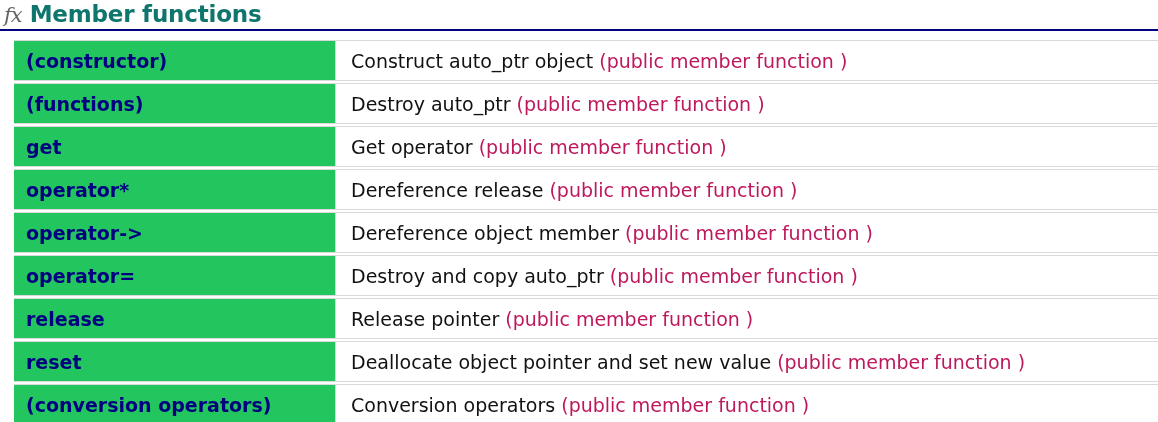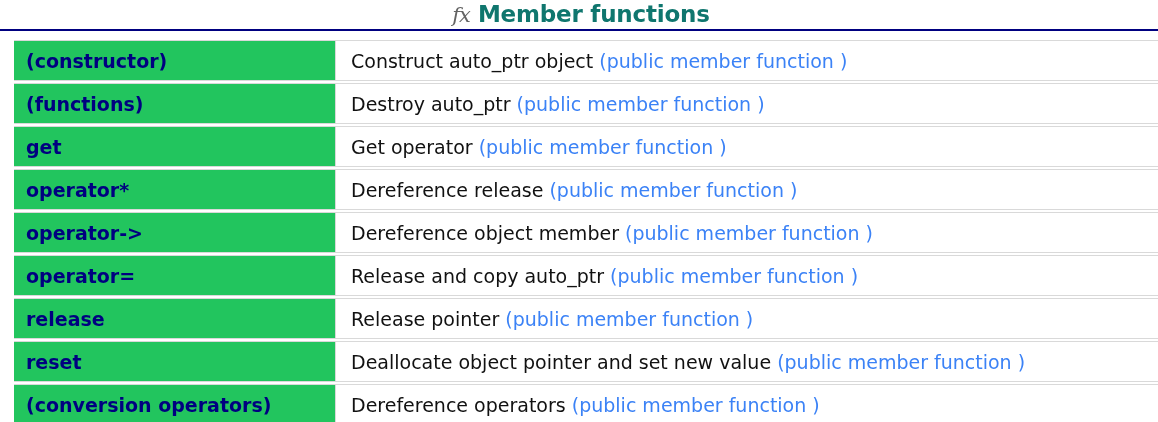--- a/index.html
+++ b/index.html
@@ -15,21 +15,20 @@
   }
 
   
   .section-header {
     display: flex;
     align-items: baseline;
     gap: 8px;
     padding: 2px 0 3px 2px;
     border-bottom: 2px solid #000080;
     margin-bottom: 0;
-    justify-content: center;
   }
   .fx-icon {
     font-family: "DejaVu Serif", "Liberation Serif", serif;
     font-style: italic;
     font-size: 21px;
     color: #646464;
     line-height: 1;
     letter-spacing: -1px;
     padding-left: 2px;
   }
@@ -74,21 +73,21 @@
     color: #000000;
     padding-left: 9px !important;
     white-space: nowrap;
     overflow: hidden;
   }
   .cell-desc .desc-text {
     color: #111111;
     margin-left: 6px;
   }
   .cell-desc .desc-kind {
-    color: #3b82f6;
+    color: #be185d;
   }
   .spacer-row td {
     height: 2px;
     padding: 0;
     border: 0;
     background: #ffffff;
   }
 </style>
 </head>
 <body>
@@ -130,37 +129,37 @@
       </tr>
       <tr class="fn-row">
         <td class="cell-name">operator-&gt;</td>
         <td class="cell-desc"><span class="desc-text">Dereference object member</span> <span class="desc-kind">(public member function )</span></td>
       </tr>
       <tr class="spacer-row">
         <td colspan="2"></td>
       </tr>
       <tr class="fn-row">
         <td class="cell-name">operator=</td>
-        <td class="cell-desc"><span class="desc-text">Release and copy auto_ptr</span> <span class="desc-kind">(public member function )</span></td>
+        <td class="cell-desc"><span class="desc-text">Destroy and copy auto_ptr</span> <span class="desc-kind">(public member function )</span></td>
       </tr>
       <tr class="spacer-row">
         <td colspan="2"></td>
       </tr>
       <tr class="fn-row">
         <td class="cell-name">release</td>
         <td class="cell-desc"><span class="desc-text">Release pointer</span> <span class="desc-kind">(public member function )</span></td>
       </tr>
       <tr class="spacer-row">
         <td colspan="2"></td>
       </tr>
       <tr class="fn-row">
         <td class="cell-name">reset</td>
         <td class="cell-desc"><span class="desc-text">Deallocate object pointer and set new value</span> <span class="desc-kind">(public member function )</span></td>
       </tr>
       <tr class="spacer-row">
         <td colspan="2"></td>
       </tr>
       <tr class="fn-row">
         <td class="cell-name">(conversion operators)</td>
-        <td class="cell-desc"><span class="desc-text">Dereference operators</span> <span class="desc-kind">(public member function )</span></td>
+        <td class="cell-desc"><span class="desc-text">Conversion operators</span> <span class="desc-kind">(public member function )</span></td>
       </tr>
     </tbody>
 </table>
 
 </body></html>

